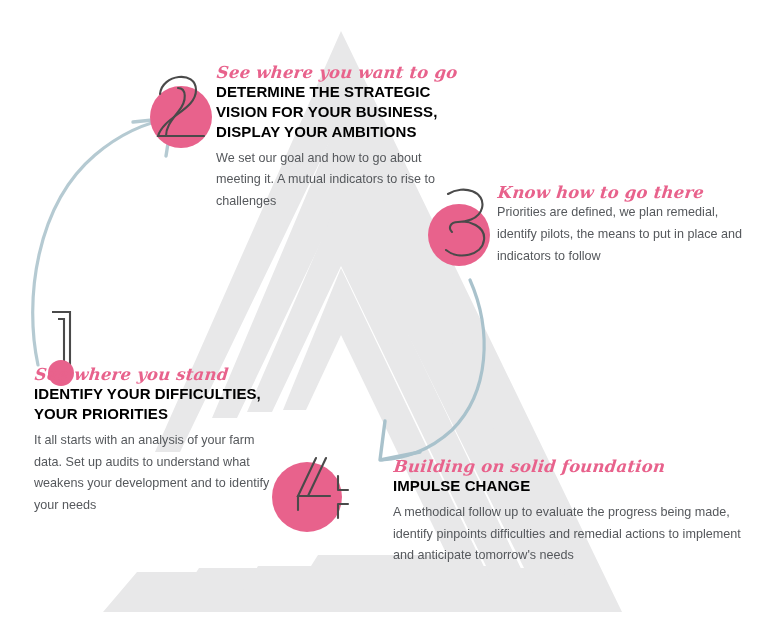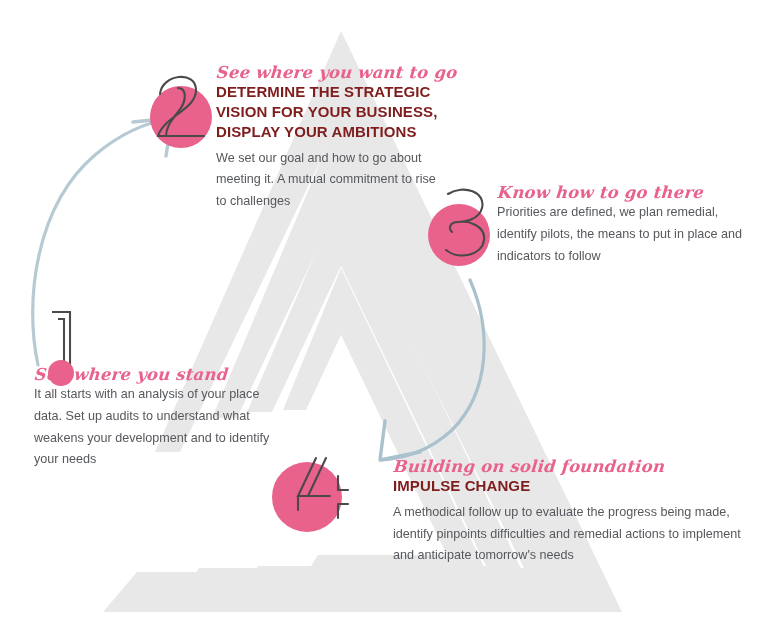--- a/index.html
+++ b/index.html
@@ -66,21 +66,21 @@
     line-height: 1.05;
     letter-spacing: 0.2px;
     white-space: nowrap;
     margin: 0 0 1px 0;
     transform: skewX(-6deg);
     transform-origin: left bottom;
   }
   .headline {
     font-family: "Liberation Sans", sans-serif;
     font-weight: 700;
-    color: #7f1d1d;
+    color: #000000;
     font-size: 15px;
     line-height: 1.32;
     letter-spacing: 0.1px;
     margin: 0 0 6px 0;
     text-transform: uppercase;
   }
   .body {
     font-family: "Liberation Sans", sans-serif;
     font-weight: 400;
     color: #55585C;
@@ -162,31 +162,32 @@
       <path d="M58 6 L40 44" fill="none" stroke="#4A4A4A" stroke-width="2.1" stroke-linecap="round"></path>
       <path d="M30 44 L30 58" fill="none" stroke="#4A4A4A" stroke-width="2.1" stroke-linecap="round"></path>
       <path d="M70 24 L70 38 L80 38" fill="none" stroke="#4A4A4A" stroke-width="2.1" stroke-linecap="round" stroke-linejoin="round"></path>
       <path d="M80 52 L70 52 L70 66" fill="none" stroke="#4A4A4A" stroke-width="2.1" stroke-linecap="round" stroke-linejoin="round"></path>
     </svg>
   </div>
 
   <div class="step-text" id="step2-text">
     <p class="script">See where you want to go</p>
     <p class="headline">DETERMINE THE STRATEGIC VISION FOR YOUR BUSINESS, DISPLAY YOUR AMBITIONS</p>
-    <p class="body">We set our goal and how to go about meeting it. A mutual commitment to rise to challenges</p>
+    <p class="body">We set our goal and how to go about meeting it. A mutual indicators to rise to challenges</p>
   </div>
 
   <div class="step-text" id="step3-text">
     <p class="script">Know how to go there</p>
     <p class="body">Priorities are defined, we plan remedial, identify pilots, the means to put in place and indicators to follow</p>
   </div>
 
   <div class="step-text" id="step1-text">
     <p class="script">See where you stand</p>
-    <p class="body">It all starts with an analysis of your place data. Set up audits to understand what weakens your development and to identify your needs</p>
+    <p class="headline">IDENTIFY YOUR DIFFICULTIES, YOUR PRIORITIES</p>
+    <p class="body">It all starts with an analysis of your farm data. Set up audits to understand what weakens your development and to identify your needs</p>
   </div>
 
   <div class="step-text" id="step4-text">
     <p class="script">Building on solid foundation</p>
     <p class="headline">IMPULSE CHANGE</p>
     <p class="body">A methodical follow up  to evaluate the progress being made, identify pinpoints difficulties and remedial actions to implement and anticipate tomorrow's needs</p>
   </div>
 
 </div>
 

